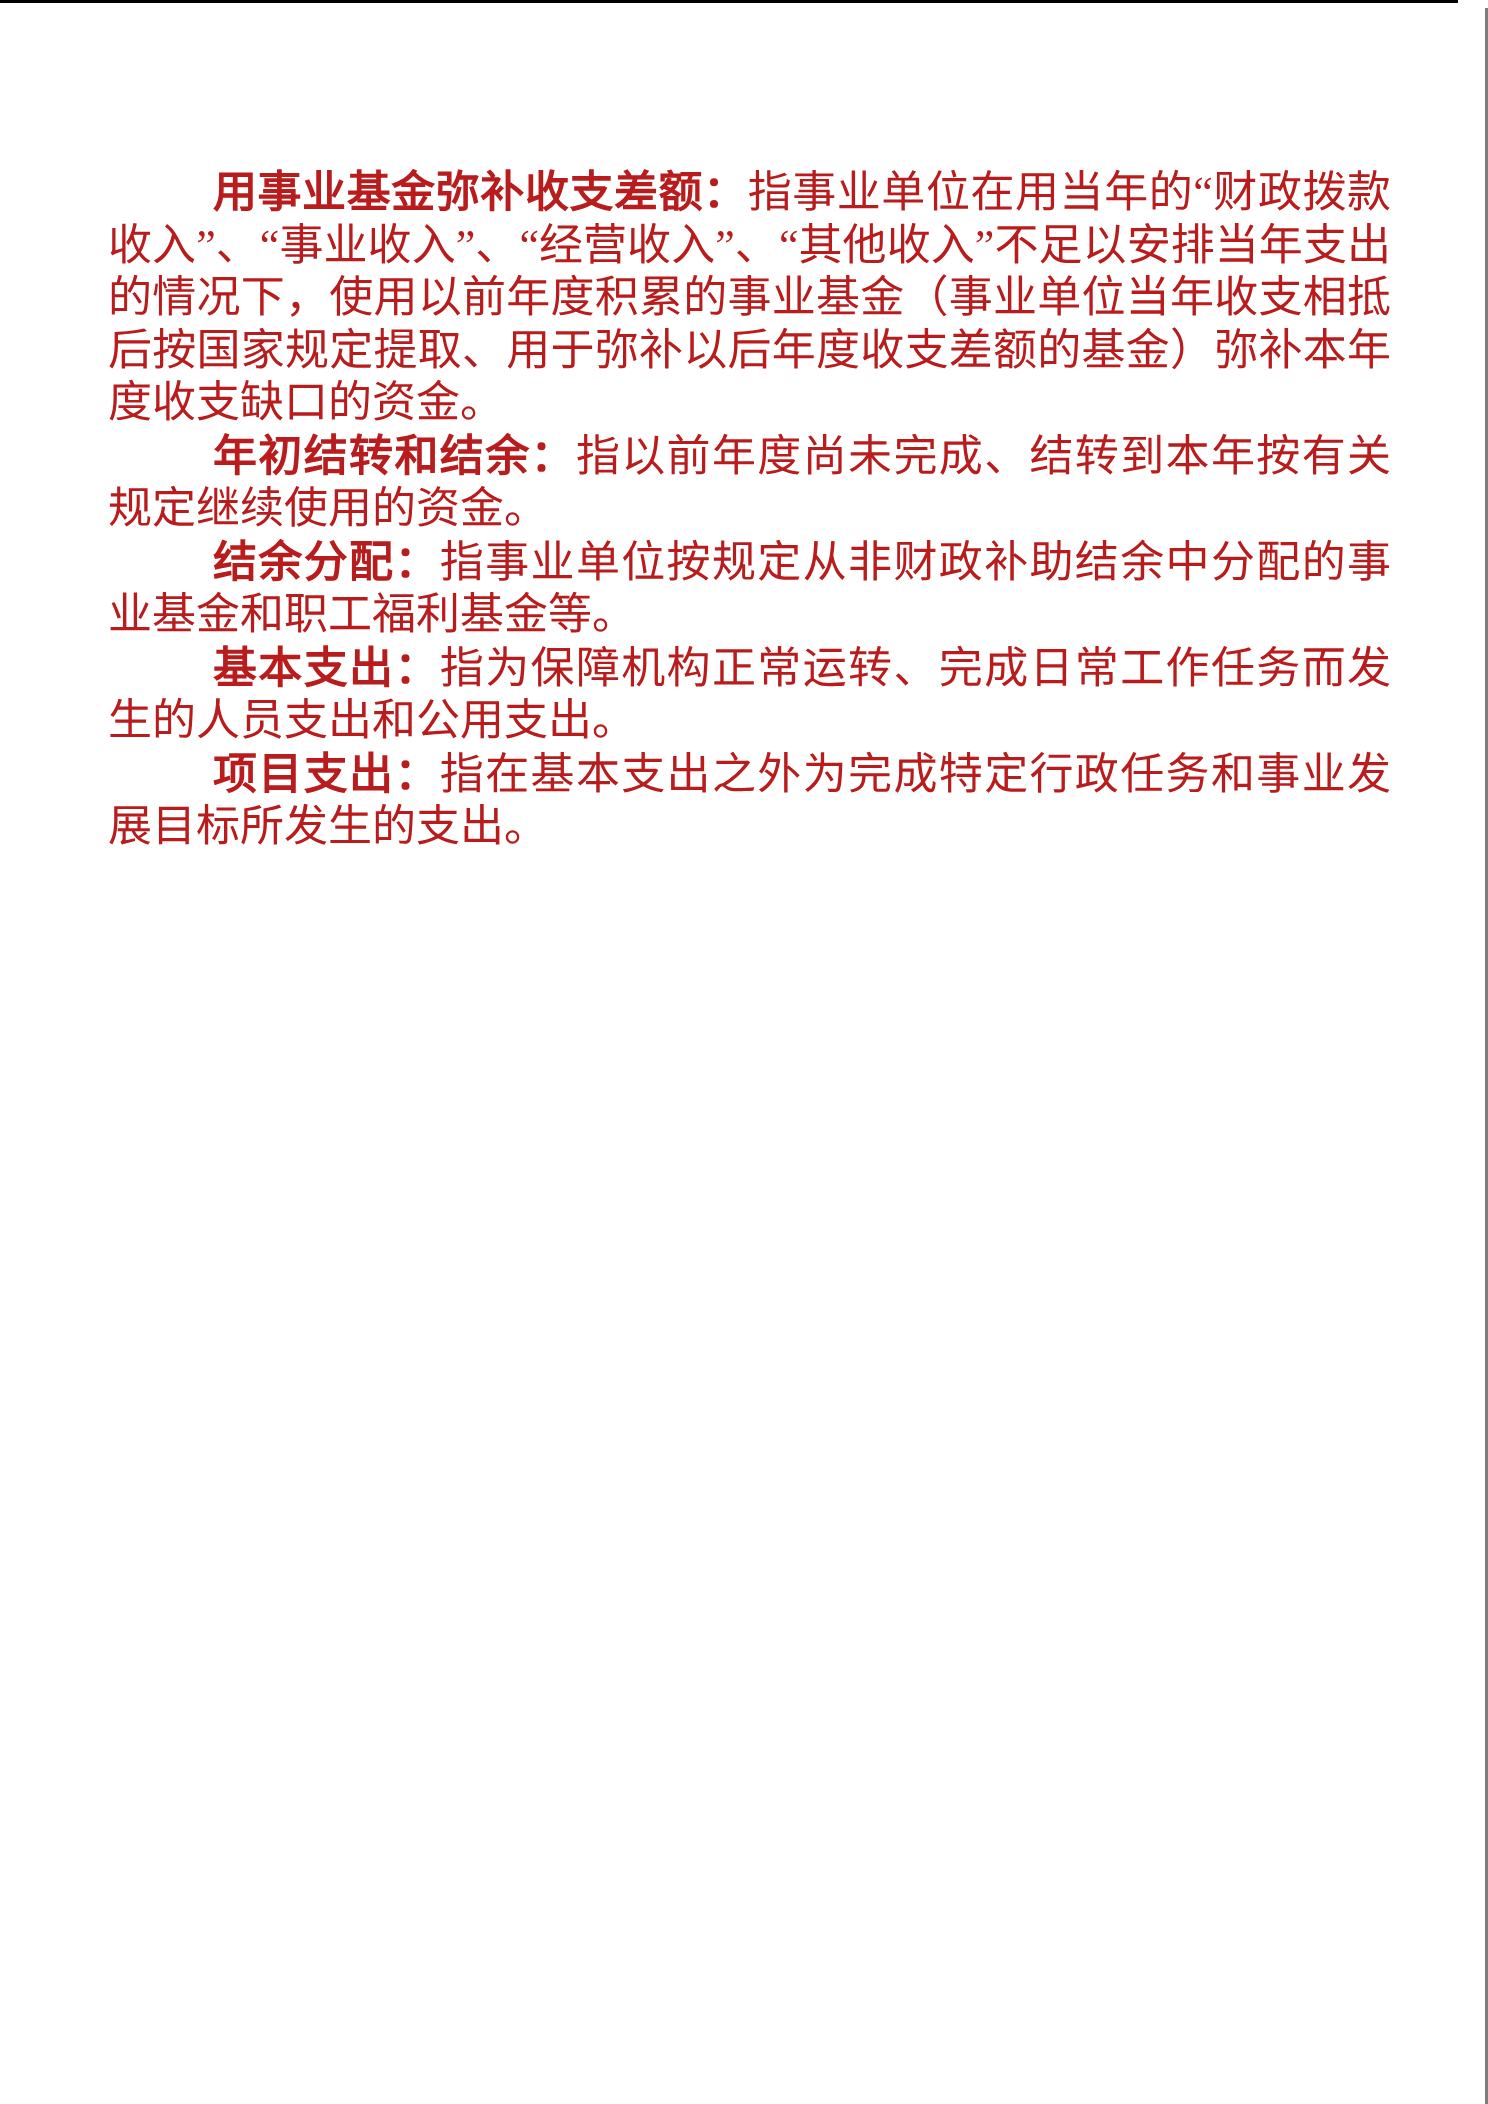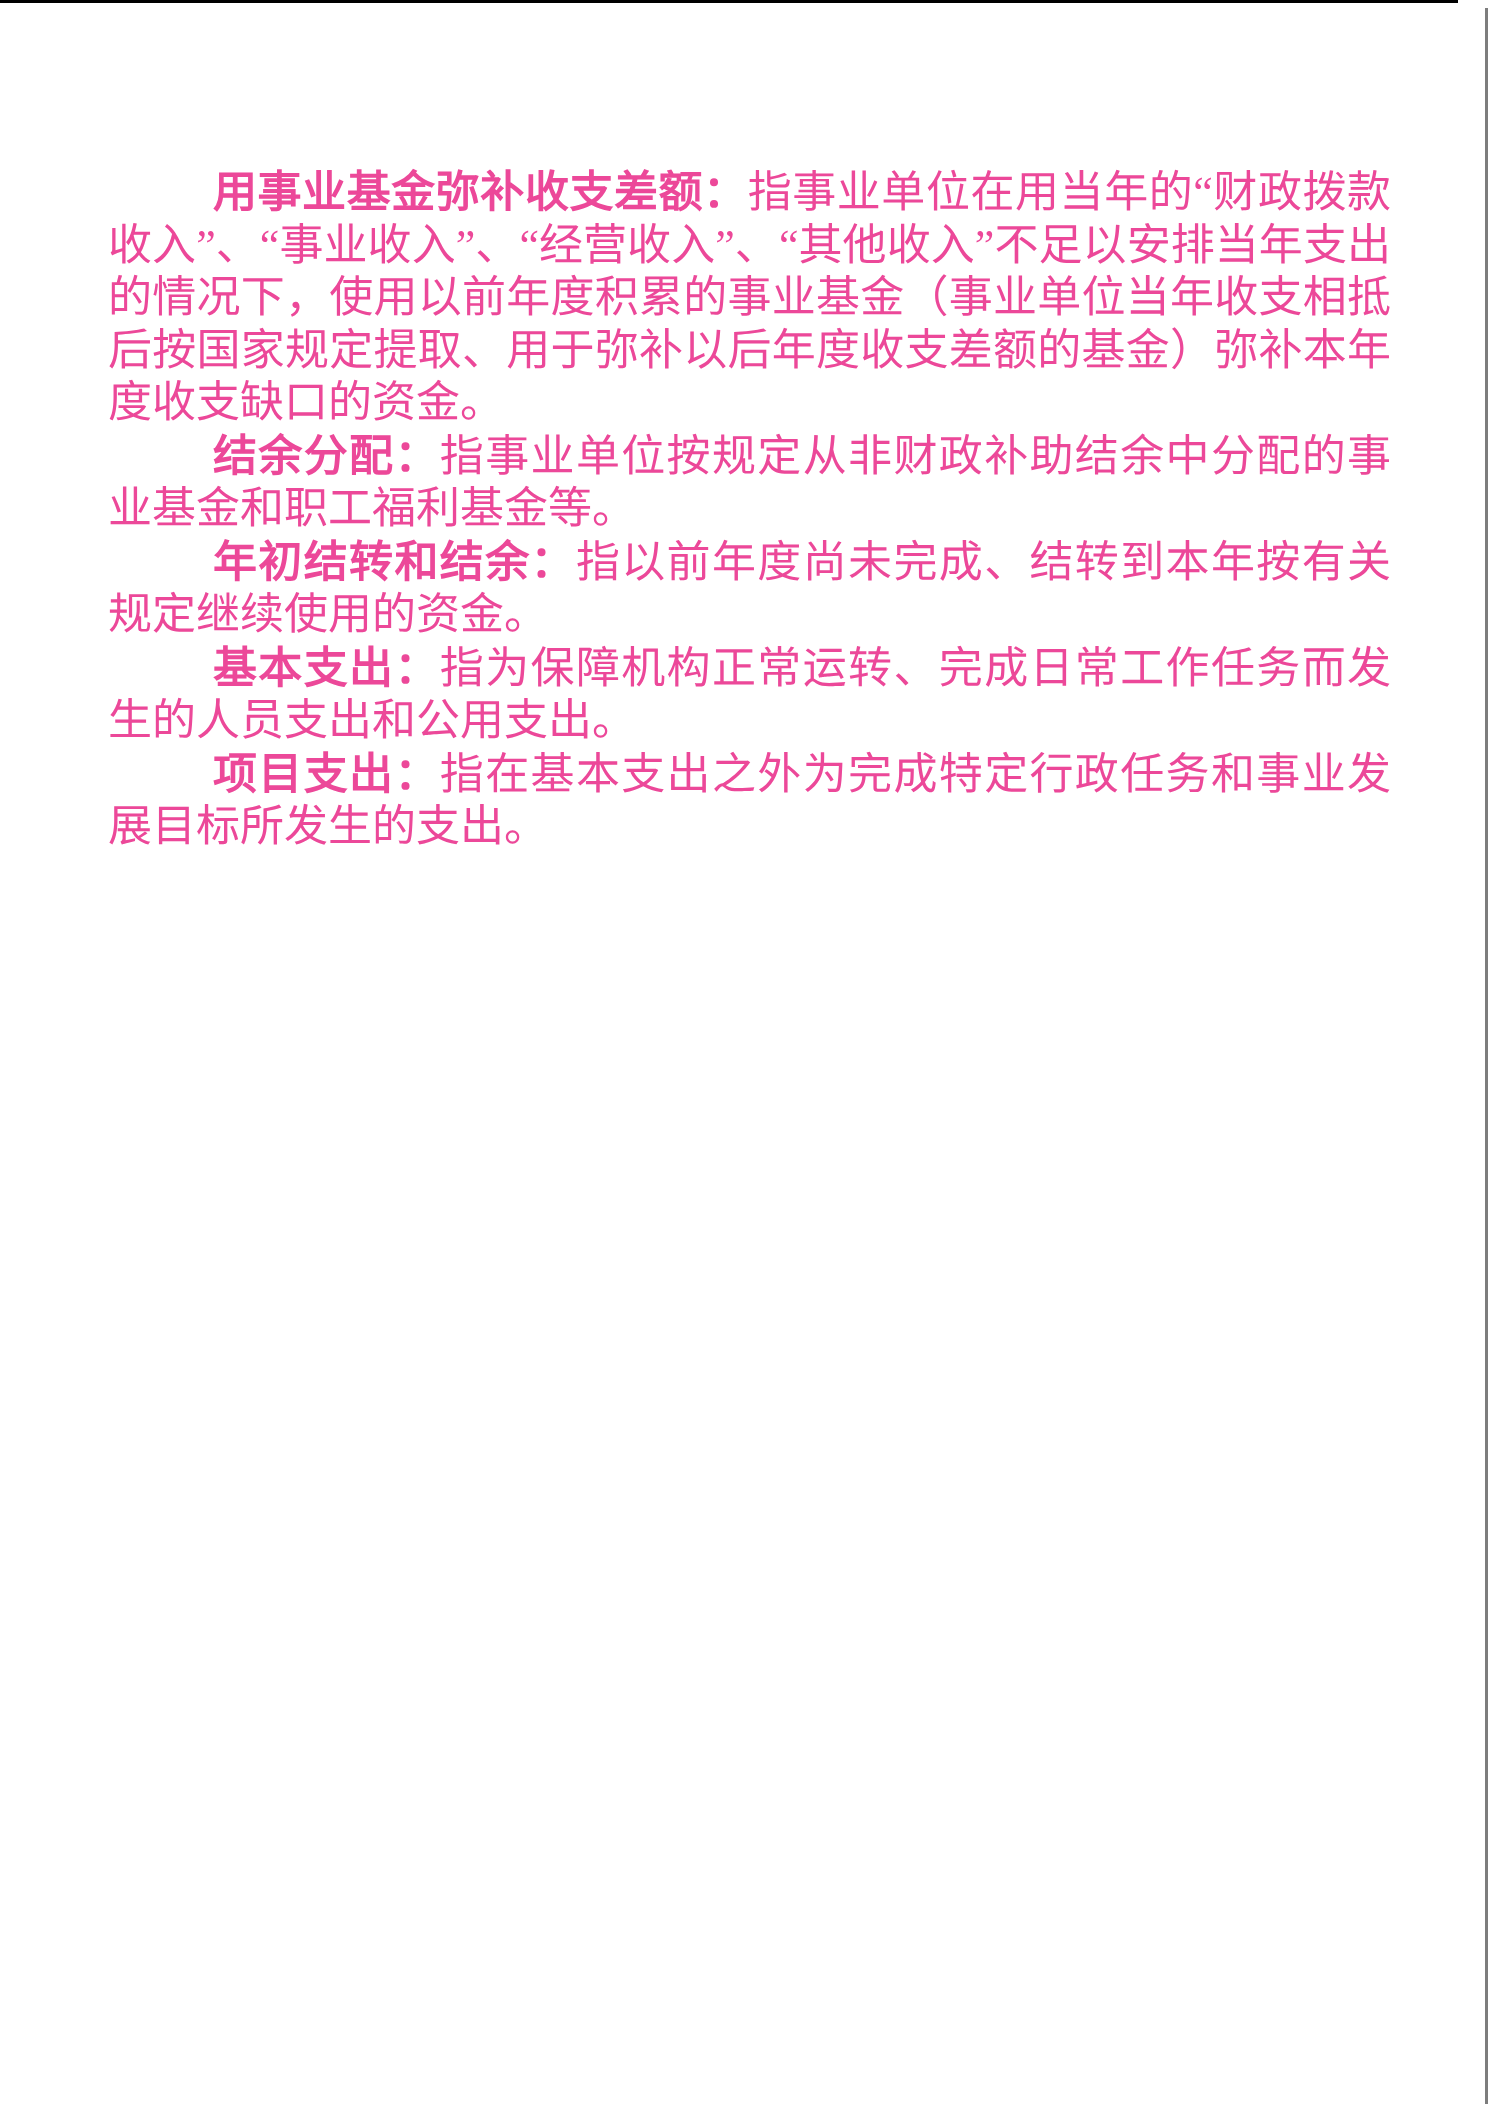--- a/index.html
+++ b/index.html
@@ -28,21 +28,21 @@
     right: 0;
     width: 3px;
     height: 2096px;
     background: #7d7d7d;
   }
   .textblock {
     position: absolute;
     left: 108px;
     top: 166px;
     width: 1283px;
-    color: #ec4899;
+    color: #b91c1c;
     font-family: "Liberation Serif", "DejaVu Serif", serif;
     font-size: 44px;
     line-height: 52.5px;
     text-align: justify;
     text-justify: inter-ideograph;
   }
   .textblock p {
     margin: 0;
     padding: 0;
     text-indent: 105px;
@@ -57,24 +57,24 @@
 
 <div class="page">
   <div class="edge-top"></div>
   <div class="edge-right"></div>
 
   <div class="textblock">
     <p>
       <strong class="term">用事业基金弥补收支差额：</strong><span>指事业单位在用当年的“财政拨款收入”、“事业收入”、“经营收入”、“其他收入”不足以安排当年支出的情况下，使用以前年度积累的事业基金（事业单位当年收支相抵后按国家规定提取、用于弥补以后年度收支差额的基金）弥补本年度收支缺口的资金。</span>
     </p>
     <p>
-      <strong class="term">结余分配：</strong><span>指事业单位按规定从非财政补助结余中分配的事业基金和职工福利基金等。</span>
+      <strong class="term">年初结转和结余：</strong><span>指以前年度尚未完成、结转到本年按有关规定继续使用的资金。</span>
     </p>
     <p>
-      <strong class="term">年初结转和结余：</strong><span>指以前年度尚未完成、结转到本年按有关规定继续使用的资金。</span>
+      <strong class="term">结余分配：</strong><span>指事业单位按规定从非财政补助结余中分配的事业基金和职工福利基金等。</span>
     </p>
     <p>
       <strong class="term">基本支出：</strong><span>指为保障机构正常运转、完成日常工作任务而发生的人员支出和公用支出。</span>
     </p>
     <p>
       <strong class="term">项目支出：</strong><span>指在基本支出之外为完成特定行政任务和事业发展目标所发生的支出。</span>
     </p>
   </div>
 </div>
 

